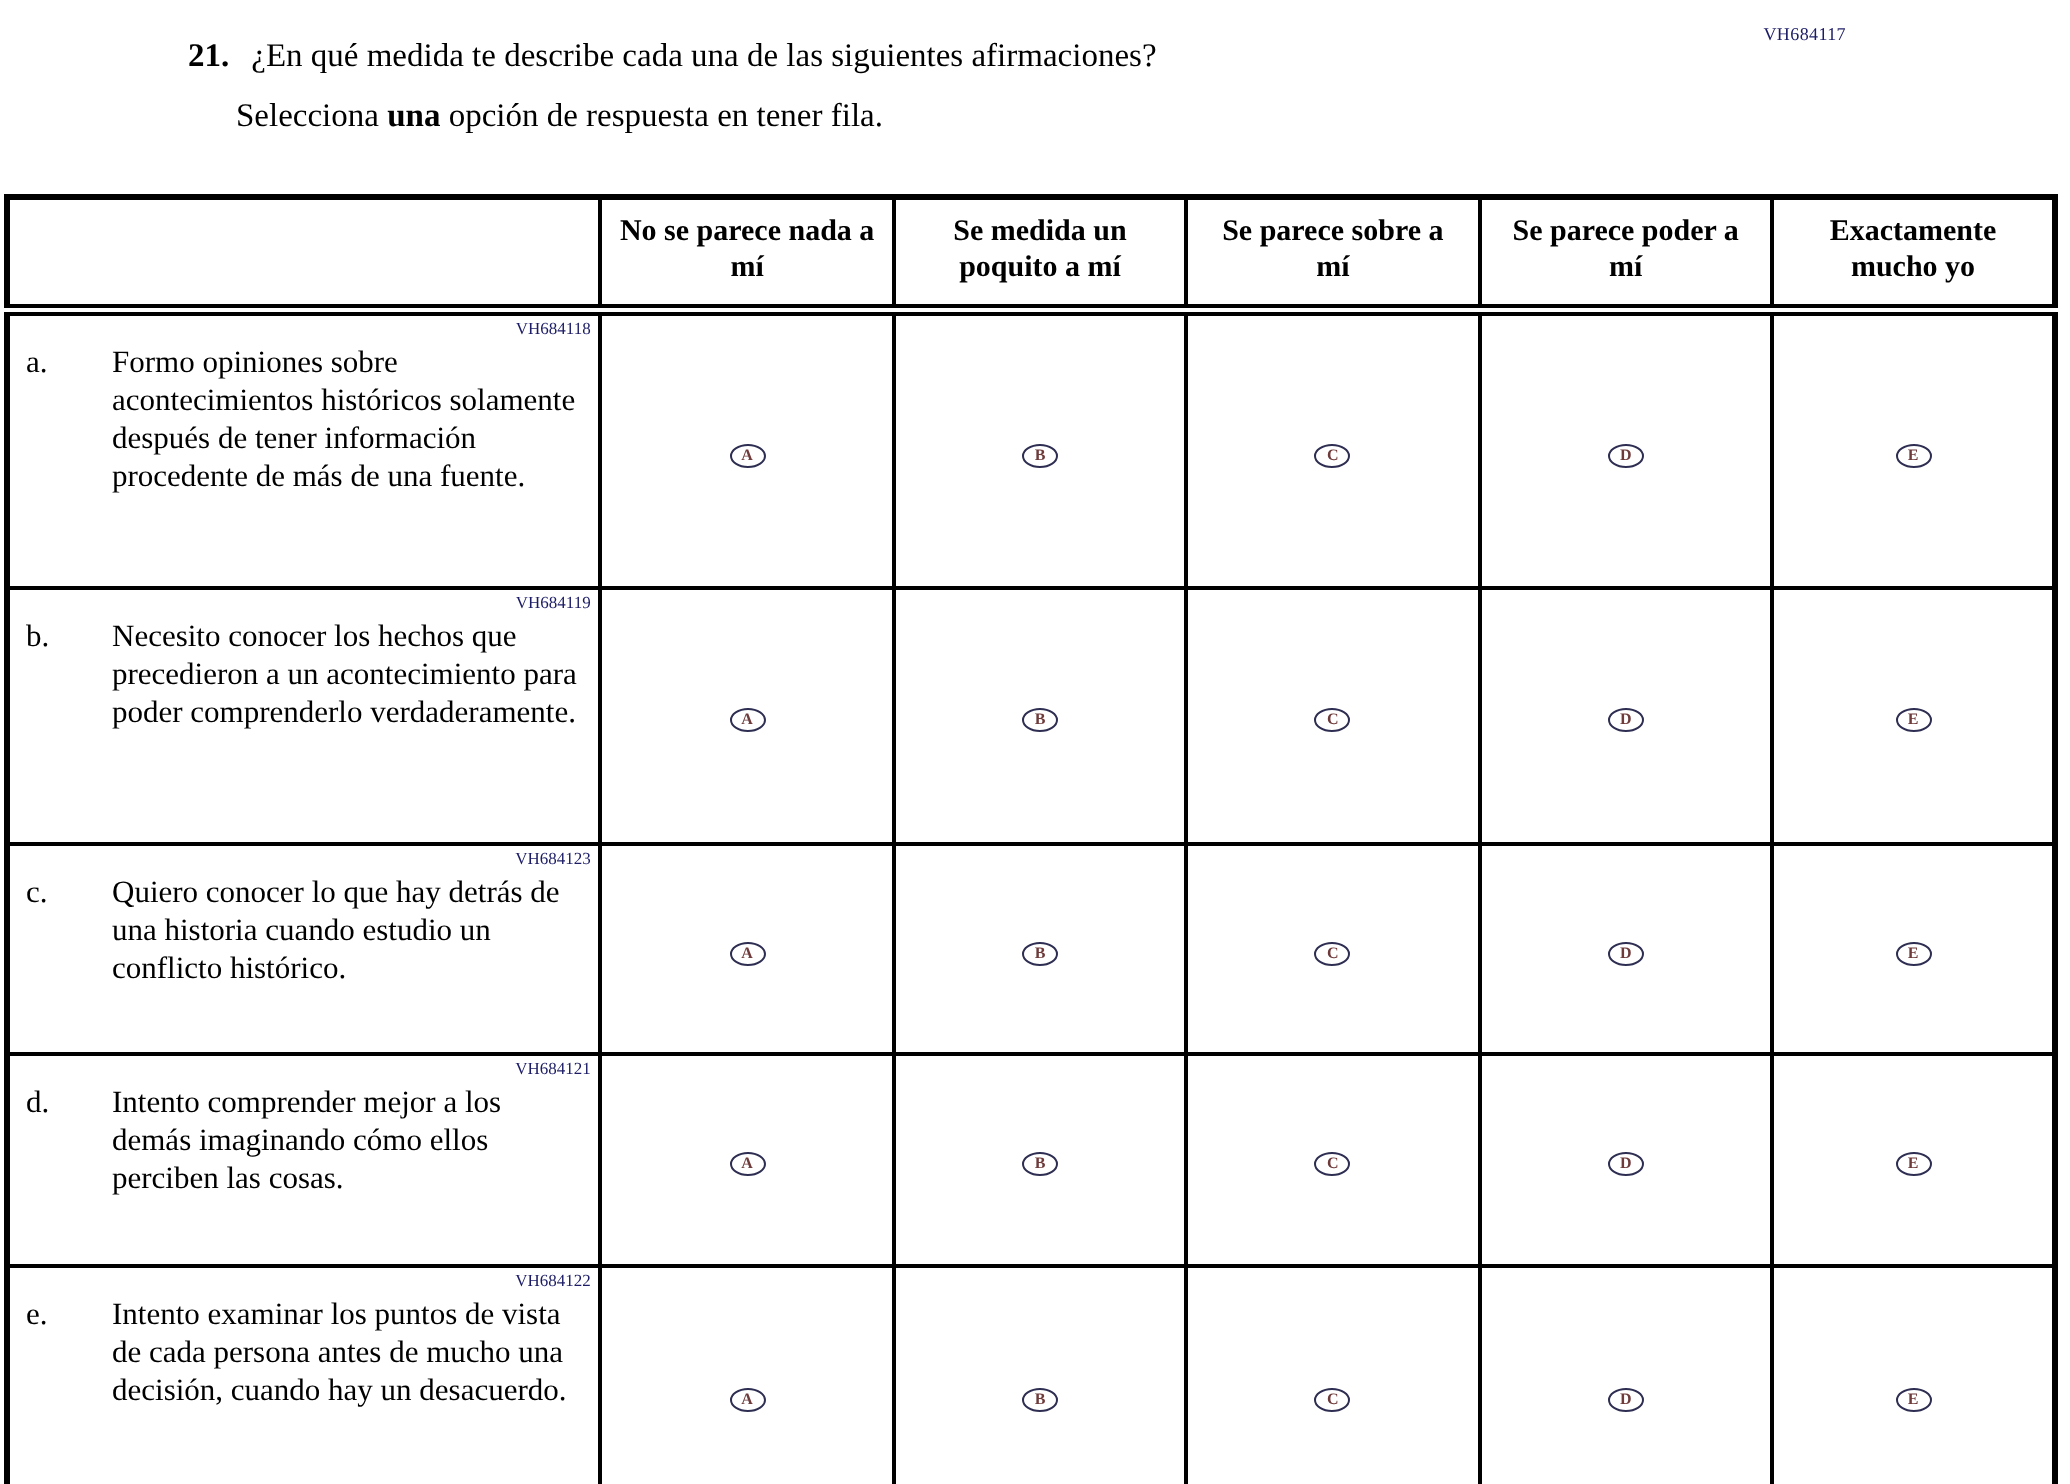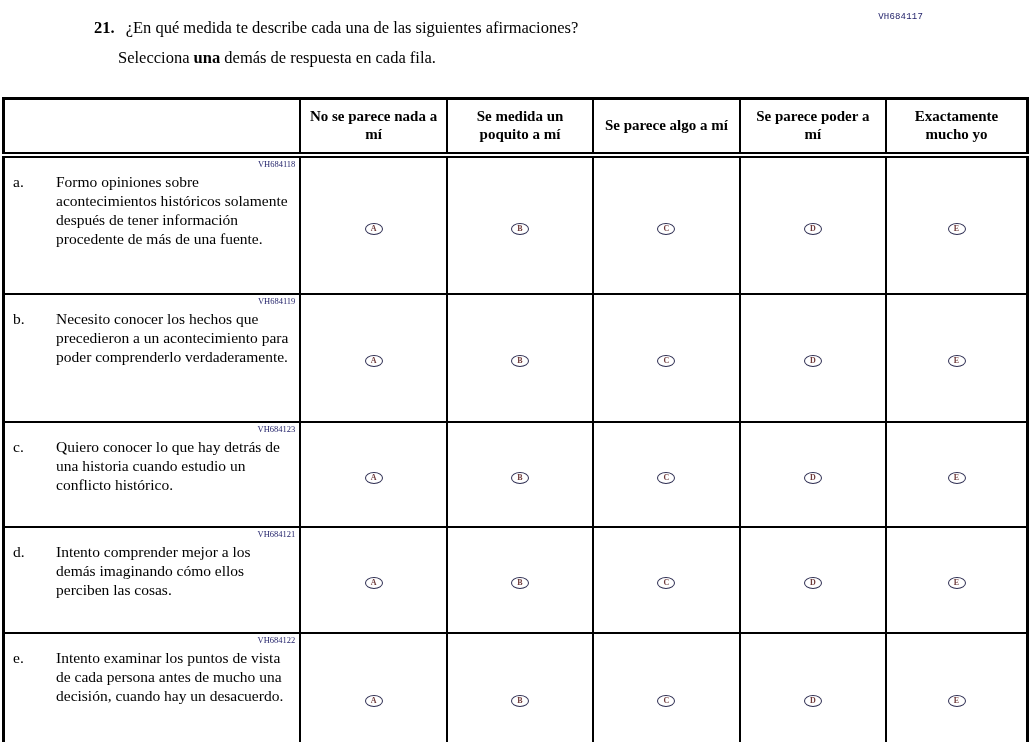--- a/index.html
+++ b/index.html
@@ -10,21 +10,20 @@
     color: #000;
     position: relative;
     overflow: hidden;
   }
   .top-code {
     position: absolute;
     top: 12px; right: 112px;
     font-size: 9px;
     color: #1c1c66;
     letter-spacing: 0.2px;
-    font-family: Liberation Mono, monospace;
   }
   .question-block {
     position: absolute;
     top: 18px; left: 94px;
     width: 760px;
   }
   .q-line { font-size: 16.5px; line-height: 1.2; }
   .q-num { font-weight: bold; margin-right: 11px; }
   .q-instruction {
     margin-top: 10px;
@@ -99,39 +98,39 @@
 </head>
 <body>
 
 <div class="top-code">VH684117</div>
 
 <div class="question-block">
   <div class="q-line">
     <span class="q-num">21.</span><span class="q-text">¿En qué medida te describe cada una de las siguientes afirmaciones?</span>
   </div>
   <div class="q-instruction">
-    <span>Selecciona </span><span class="bold">una</span><span> demás de respuesta en cada fila.</span>
+    <span>Selecciona </span><span class="bold">una</span><span> opción de respuesta en tener fila.</span>
   </div>
 </div>
 
 <table class="matrix">
   <colgroup>
     <col style="width:296px">
     <col style="width:146px">
       <col style="width:146px">
       <col style="width:146px">
       <col style="width:146px">
       <col style="width:141px">
   </colgroup>
   <thead>
     <tr>
       <th></th>
       <th>No se parece nada a mí</th>
       <th>Se medida un poquito a mí</th>
-      <th>Se parece algo a mí</th>
+      <th>Se parece sobre a mí</th>
       <th>Se parece poder a mí</th>
       <th>Exactamente mucho yo</th>
     </tr>
   </thead>
   <tbody>
     <tr class="row-a">
       <td class="stmt">
         <span class="row-code">VH684118</span>
         <div class="stmt-body">
           <span class="stmt-letter">a.</span>

